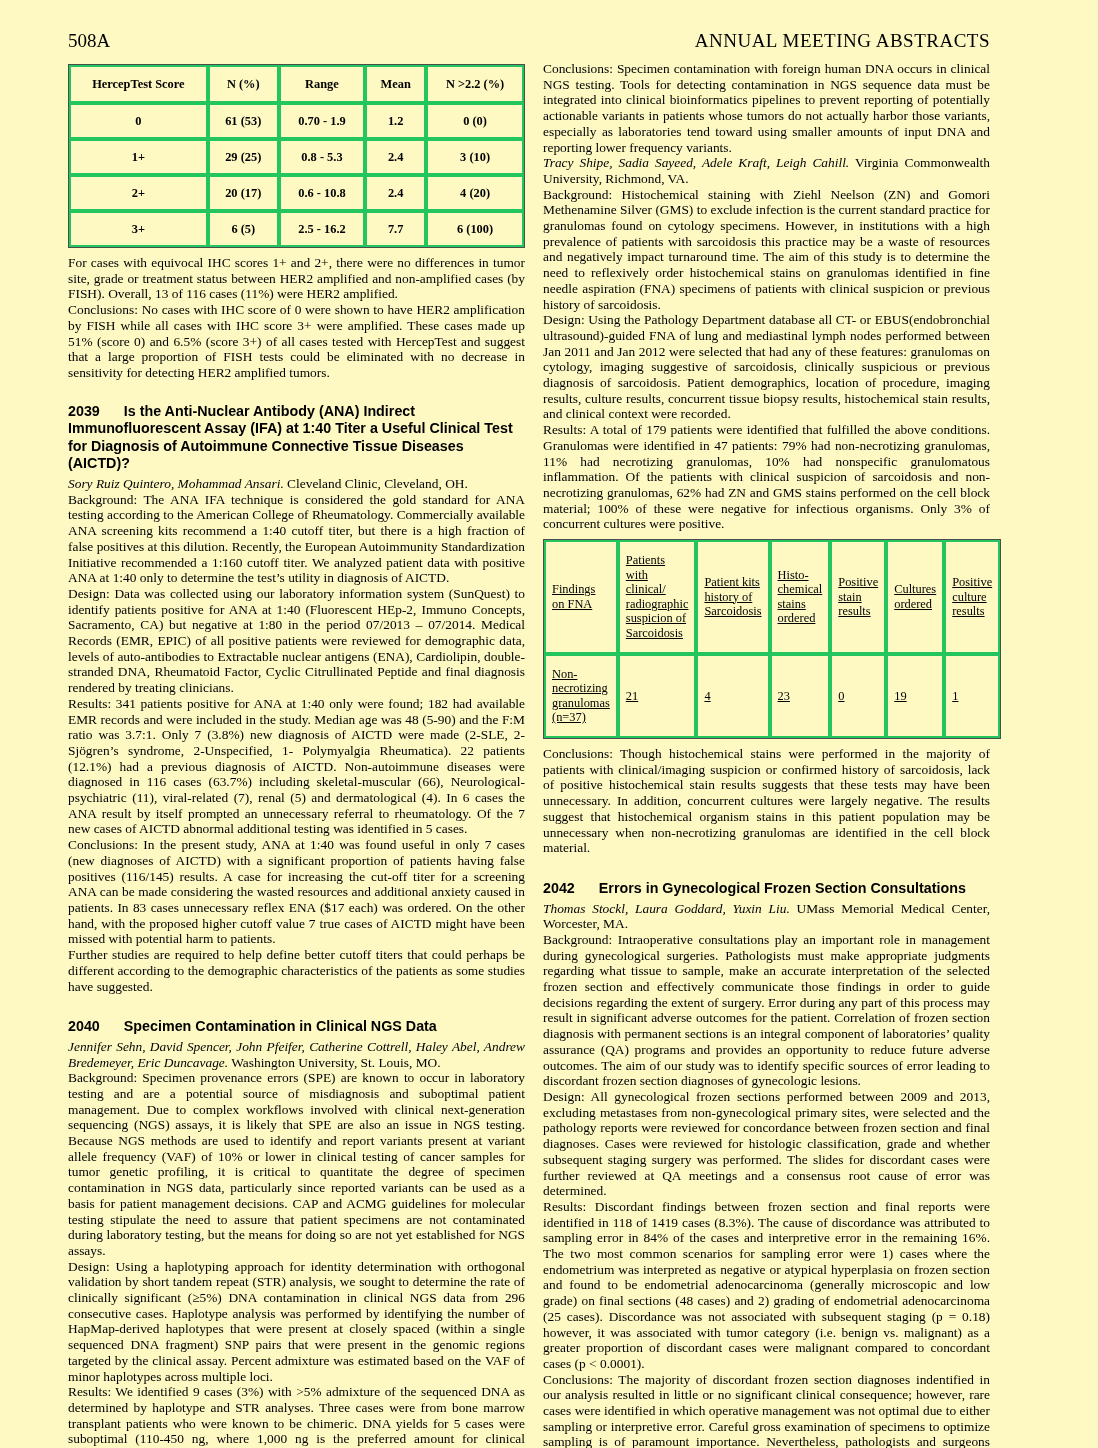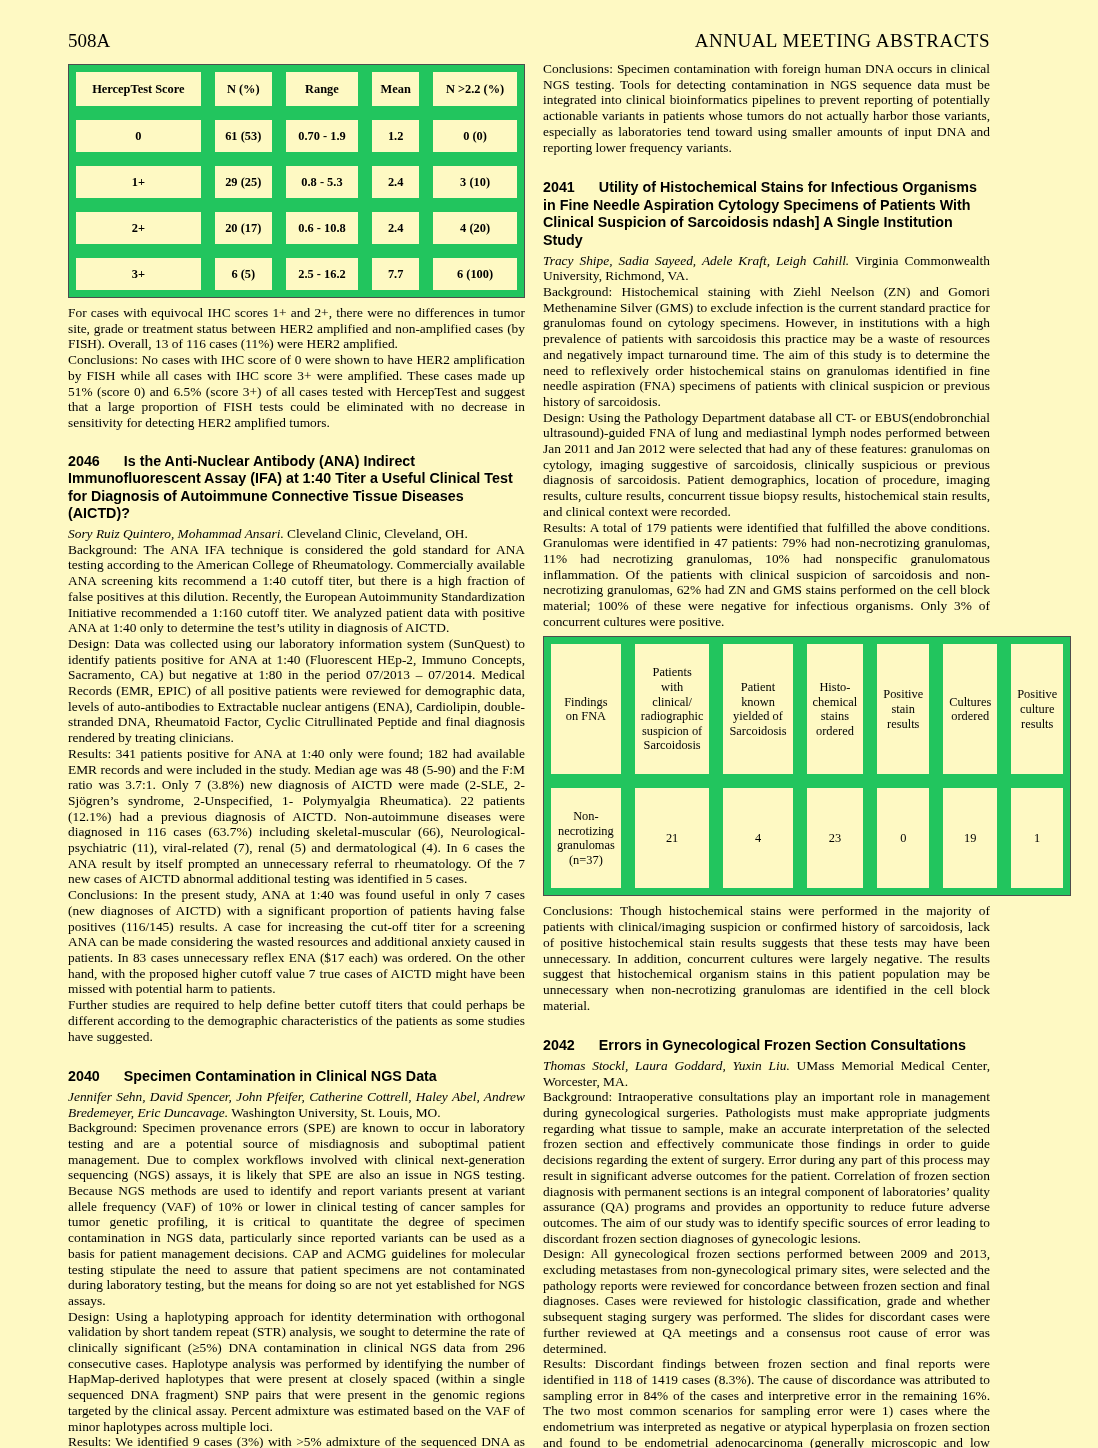--- a/index.html
+++ b/index.html
@@ -27,26 +27,26 @@
     font-weight:bold; font-size:14.3px; line-height:17.6px;
     margin:24px 0 3px 0; text-align:left;
   }
   .abs-head .abs-num { margin-right:24px; }
   .abs-head.first { margin-top:22px; }
   table.tbl {
     width:100%; border-collapse:separate; border-spacing:0;
     border:1px solid #4d4d4d; font-size:12.4px;
     font-family:"Liberation Serif","DejaVu Serif",serif;
   }
-  .tbl th, .tbl td { border:7px solid #22c55e; padding:3px 6px; }
+  .tbl th, .tbl td { border:2px solid #22c55e; padding:3px 6px; }
   .t1 { margin:3px 0 7px 0; }
   .t1 th { height:28px; text-align:center; vertical-align:middle; font-weight:bold; }
   .t1 td { height:26px; text-align:center; vertical-align:middle; font-weight:bold; }
   .t2 { margin:7px 0 7px 0; }
-  .t2 th, .t2 td { text-align:center; vertical-align:middle; font-weight:normal; line-height:14.6px; padding:21px 6px; }
+  .t2 th, .t2 td { text-align:left; vertical-align:middle; font-weight:normal; line-height:14.6px; padding:11px 6px;text-decoration:underline; }
 </style>
 </head>
 <body>
 
 <div class="page">
 
   <div class="page-header">
     <span class="page-num">508A</span>
     <span class="journal-title">ANNUAL MEETING ABSTRACTS</span>
   </div>
@@ -102,21 +102,21 @@
               <td>7.7</td>
               <td>6 (100)</td>
             </tr>
           </tbody>
         </table>
         <p class="para">For cases with equivocal IHC scores 1+ and 2+, there were no differences in tumor site, grade or treatment status between HER2 amplified and non-amplified cases (by FISH). Overall, 13 of 116 cases (11%) were HER2 amplified.</p>
         <p class="para"><strong class="lbl">Conclusions:</strong> <span>No cases with IHC score of 0 were shown to have HER2 amplification by FISH while all cases with IHC score 3+ were amplified. These cases made up 51% (score 0) and 6.5% (score 3+) of all cases tested with HercepTest and suggest that a large proportion of FISH tests could be eliminated with no decrease in sensitivity for detecting HER2 amplified tumors.</span></p>
       </section>
 
       <section>
-        <h3 class="abs-head first"><span class="abs-num">2046</span><span>Is the Anti-Nuclear Antibody (ANA) Indirect Immunofluorescent Assay (IFA) at 1:40 Titer a Useful Clinical Test for Diagnosis of Autoimmune Connective Tissue Diseases (AICTD)?</span></h3>
+        <h3 class="abs-head first"><span class="abs-num">2039</span><span>Is the Anti-Nuclear Antibody (ANA) Indirect Immunofluorescent Assay (IFA) at 1:40 Titer a Useful Clinical Test for Diagnosis of Autoimmune Connective Tissue Diseases (AICTD)?</span></h3>
         <p class="authors-line"><em class="names">Sory Ruiz Quintero, Mohammad Ansari.</em> <span>Cleveland Clinic, Cleveland, OH.</span></p>
         <p class="para"><strong class="lbl">Background:</strong> <span>The ANA IFA technique is considered the gold standard for ANA testing according to the American College of Rheumatology. Commercially available ANA screening kits recommend a 1:40 cutoff titer, but there is a high fraction of false positives at this dilution. Recently, the European Autoimmunity Standardization Initiative recommended a 1:160 cutoff titer. We analyzed patient data with positive ANA at 1:40 only to determine the test’s utility in diagnosis of AICTD.</span></p>
         <p class="para"><strong class="lbl">Design:</strong> <span>Data was collected using our laboratory information system (SunQuest) to identify patients positive for ANA at 1:40 (Fluorescent HEp-2, Immuno Concepts, Sacramento, CA) but negative at 1:80 in the period 07/2013 – 07/2014. Medical Records (EMR, EPIC) of all positive patients were reviewed for demographic data, levels of auto-antibodies to Extractable nuclear antigens (ENA), Cardiolipin, double-stranded DNA, Rheumatoid Factor, Cyclic Citrullinated Peptide and final diagnosis rendered by treating clinicians.</span></p>
         <p class="para"><strong class="lbl">Results:</strong> <span>341 patients positive for ANA at 1:40 only were found; 182 had available EMR records and were included in the study. Median age was 48 (5-90) and the F:M ratio was 3.7:1. Only 7 (3.8%) new diagnosis of AICTD were made (2-SLE, 2-Sjögren’s syndrome, 2-Unspecified, 1- Polymyalgia Rheumatica). 22 patients (12.1%) had a previous diagnosis of AICTD. Non-autoimmune diseases were diagnosed in 116 cases (63.7%) including skeletal-muscular (66), Neurological-psychiatric (11), viral-related (7), renal (5) and dermatological (4). In 6 cases the ANA result by itself prompted an unnecessary referral to rheumatology. Of the 7 new cases of AICTD abnormal additional testing was identified in 5 cases.</span></p>
         <p class="para"><strong class="lbl">Conclusions:</strong> <span>In the present study, ANA at 1:40 was found useful in only 7 cases (new diagnoses of AICTD) with a significant proportion of patients having false positives (116/145) results. A case for increasing the cut-off titer for a screening ANA can be made considering the wasted resources and additional anxiety caused in patients. In 83 cases unnecessary reflex ENA ($17 each) was ordered. On the other hand, with the proposed higher cutoff value 7 true cases of AICTD might have been missed with potential harm to patients.</span></p>
         <p class="para">Further studies are required to help define better cutoff titers that could perhaps be different according to the demographic characteristics of the patients as some studies have suggested.</p>
       </section>
 
       <section>
         <h3 class="abs-head"><span class="abs-num">2040</span><span>Specimen Contamination in Clinical NGS Data</span></h3>
@@ -128,41 +128,40 @@
 
     </div>
 
     <div class="col-right">
 
       <section>
         <p class="para"><strong class="lbl">Conclusions:</strong> <span>Specimen contamination with foreign human DNA occurs in clinical NGS testing. Tools for detecting contamination in NGS sequence data must be integrated into clinical bioinformatics pipelines to prevent reporting of potentially actionable variants in patients whose tumors do not actually harbor those variants, especially as laboratories tend toward using smaller amounts of input DNA and reporting lower frequency variants.</span></p>
       </section>
 
       <section>
-        <h3 class="abs-head"><span class="abs-num">2041</span><span>Utility of Histochemical Stains for Infectious Organisms in Fine Needle Aspiration Cytology Specimens of Patients With Clinical Suspicion of Sarcoidosis ndash] A Single Institution Study</span></h3>
         <p class="authors-line"><em class="names">Tracy Shipe, Sadia Sayeed, Adele Kraft, Leigh Cahill.</em> <span>Virginia Commonwealth University, Richmond, VA.</span></p>
         <p class="para"><strong class="lbl">Background:</strong> <span>Histochemical staining with Ziehl Neelson (ZN) and Gomori Methenamine Silver (GMS) to exclude infection is the current standard practice for granulomas found on cytology specimens. However, in institutions with a high prevalence of patients with sarcoidosis this practice may be a waste of resources and negatively impact turnaround time. The aim of this study is to determine the need to reflexively order histochemical stains on granulomas identified in fine needle aspiration (FNA) specimens of patients with clinical suspicion or previous history of sarcoidosis.</span></p>
         <p class="para"><strong class="lbl">Design:</strong> <span>Using the Pathology Department database all CT- or EBUS(endobronchial ultrasound)-guided FNA of lung and mediastinal lymph nodes performed between Jan 2011 and Jan 2012 were selected that had any of these features: granulomas on cytology, imaging suggestive of sarcoidosis, clinically suspicious or previous diagnosis of sarcoidosis. Patient demographics, location of procedure, imaging results, culture results, concurrent tissue biopsy results, histochemical stain results, and clinical context were recorded.</span></p>
         <p class="para"><strong class="lbl">Results:</strong> <span>A total of 179 patients were identified that fulfilled the above conditions. Granulomas were identified in 47 patients: 79% had non-necrotizing granulomas, 11% had necrotizing granulomas, 10% had nonspecific granulomatous inflammation. Of the patients with clinical suspicion of sarcoidosis and non-necrotizing granulomas, 62% had ZN and GMS stains performed on the cell block material; 100% of these were negative for infectious organisms. Only 3% of concurrent cultures were positive.</span></p>
 
         <table class="tbl t2">
           <colgroup>
             <col style="width:21.9%">
               <col style="width:16.1%">
               <col style="width:15.4%">
               <col style="width:12.6%">
               <col style="width:11.1%">
               <col style="width:11.6%">
               <col style="width:11.3%">
           </colgroup>
           <thead>
             <tr>
               <th>Findings on FNA</th>
               <th>Patients with clinical/ radiographic suspicion of Sarcoidosis</th>
-              <th>Patient known yielded of Sarcoidosis</th>
+              <th>Patient kits history of Sarcoidosis</th>
               <th>Histo-chemical stains ordered</th>
               <th>Positive stain results</th>
               <th>Cultures ordered</th>
               <th>Positive culture results</th>
             </tr>
           </thead>
           <tbody>
             <tr>
               <td>Non-necrotizing granulomas (n=37)</td>
               <td>21</td>

